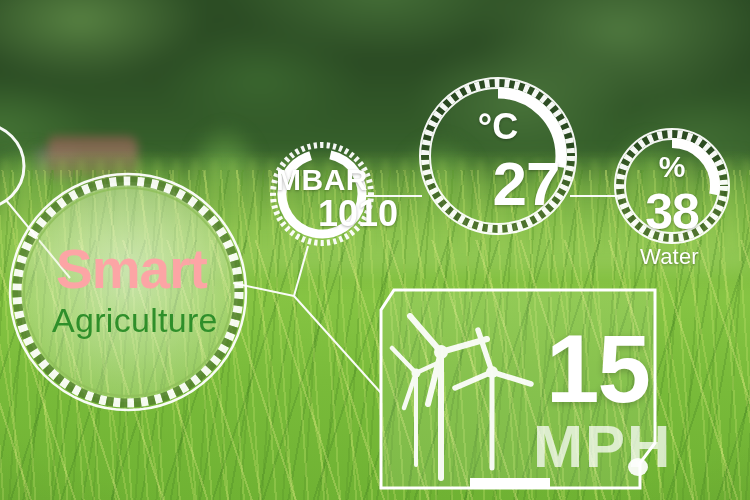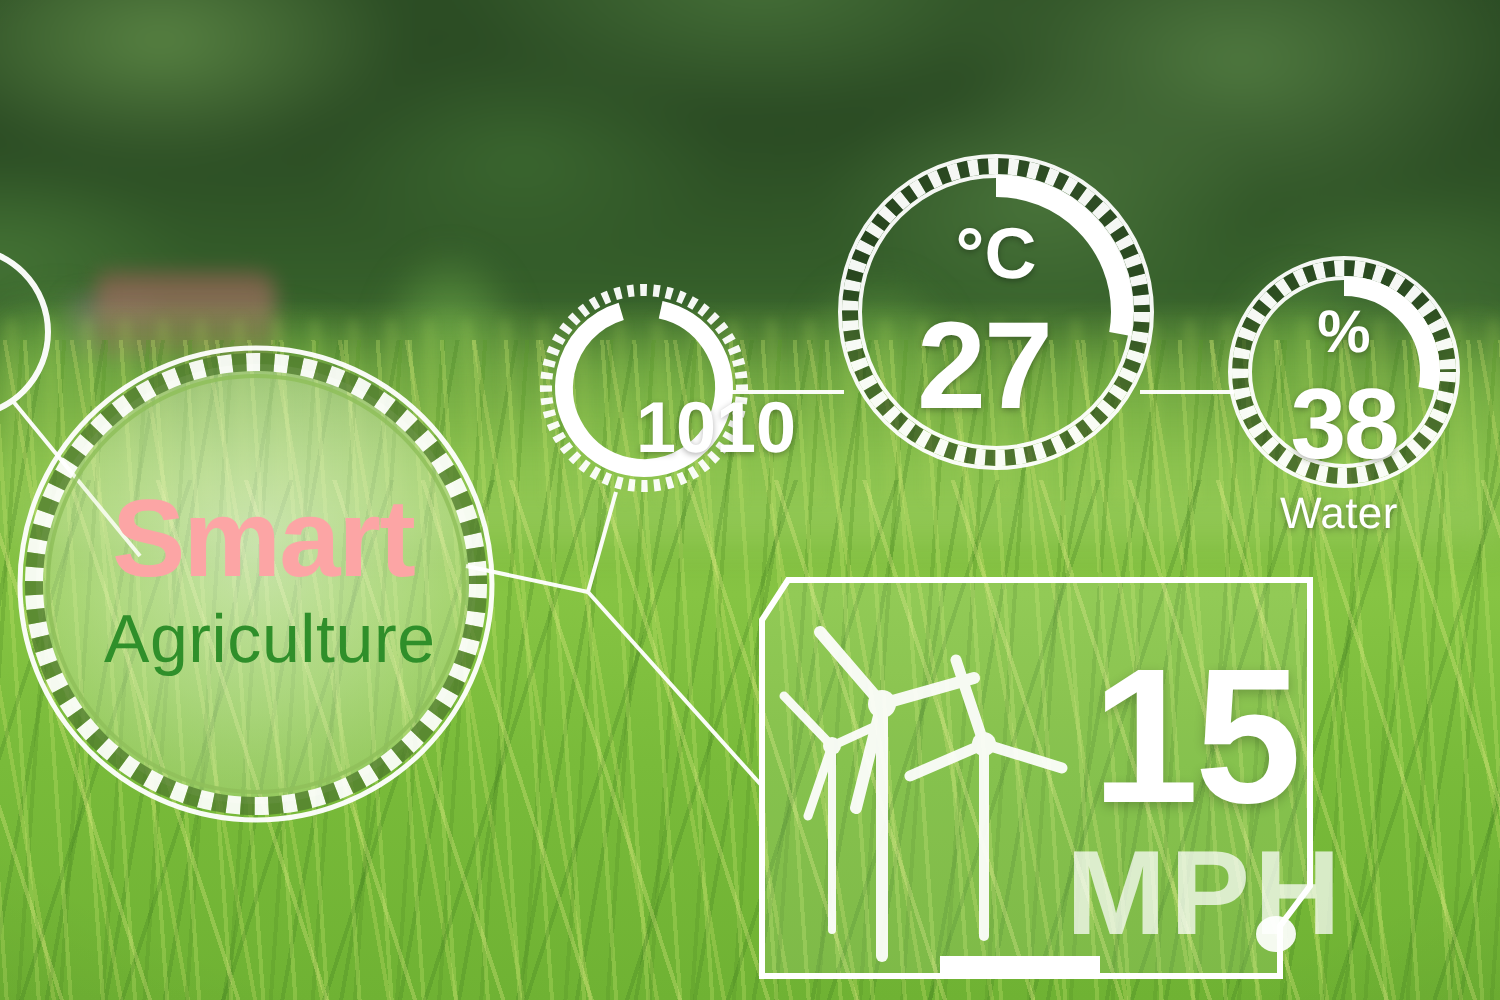--- a/index.html
+++ b/index.html
@@ -187,34 +187,35 @@
     </svg>
     <div class="smart-big" style="left:56px;top:237px;">Smart</div>
     <div class="smart-sub" style="left:52px;top:301px;">Agriculture</div>
 
     <svg width="750" height="500">
 
       <circle cx="322" cy="194" r="49" fill="none" stroke="#ffffff" stroke-width="6" stroke-dasharray="3.2 3.2" opacity="0.95" transform="rotate(-92 322 194)"></circle>
 
       <circle cx="322" cy="194" r="40" fill="none" stroke="#ffffff" stroke-width="9" stroke-linecap="butt" stroke-dasharray="231 20" transform="rotate(-78 322 194)"></circle>
     </svg>
+    <div class="gtext" style="left:272px;top:163px;width:100px;font-size:30px;font-weight:bold;letter-spacing:.5px;">MBAR</div>
     <div class="gtext" style="left:272px;top:193px;width:100px;font-size:36px;font-weight:bold;letter-spacing:0px;margin-left:36px;">1010</div>
 
     <svg width="750" height="500">
 
       <circle cx="498" cy="156" r="73" fill="none" stroke="#ffffff" stroke-width="8" stroke-dasharray="5 5" opacity="0.95"></circle>
       <circle cx="498" cy="156" r="73" fill="none" stroke="#1d3316" stroke-width="8" stroke-dasharray="5 5" stroke-dashoffset="5" opacity="0.55"></circle>
 
       <circle cx="498" cy="156" r="78" fill="none" stroke="#ffffff" stroke-width="2" opacity="0.95"></circle>
       <circle cx="498" cy="156" r="68" fill="none" stroke="#ffffff" stroke-width="2" opacity="0.95"></circle>
 
       <circle cx="498" cy="156" r="63" fill="none" stroke="#ffffff" stroke-width="11" stroke-linecap="butt" stroke-dasharray="110 400" transform="rotate(-90 498 156)"></circle>
     </svg>
     <div class="gtext" style="left:448px;top:106px;width:100px;font-size:36px;font-weight:bold;">°C</div>
-    <div class="gtext" style="left:442px;top:148px;width:100px;font-size:62px;font-weight:bold;letter-spacing:-1px;">27</div>
+    <div class="gtext" style="left:476px;top:148px;width:100px;font-size:62px;font-weight:bold;letter-spacing:-1px;">27</div>
 
     <svg width="750" height="500">
       <circle cx="672" cy="186" r="52" fill="none" stroke="#ffffff" stroke-width="8" stroke-dasharray="5 5" opacity="0.95"></circle>
       <circle cx="672" cy="186" r="52" fill="none" stroke="#1d3316" stroke-width="8" stroke-dasharray="5 5" stroke-dashoffset="5" opacity="0.55"></circle>
       <circle cx="672" cy="186" r="57" fill="none" stroke="#ffffff" stroke-width="2" opacity="0.95"></circle>
       <circle cx="672" cy="186" r="47" fill="none" stroke="#ffffff" stroke-width="2" opacity="0.95"></circle>
       <circle cx="672" cy="186" r="43" fill="none" stroke="#ffffff" stroke-width="10" stroke-linecap="butt" stroke-dasharray="76 300" transform="rotate(-90 672 186)"></circle>
     </svg>
     <div class="gtext" style="left:632px;top:150px;width:80px;font-size:30px;font-weight:bold;">%</div>
     <div class="gtext" style="left:632px;top:183px;width:80px;font-size:50px;font-weight:bold;letter-spacing:-1px;">38</div>

